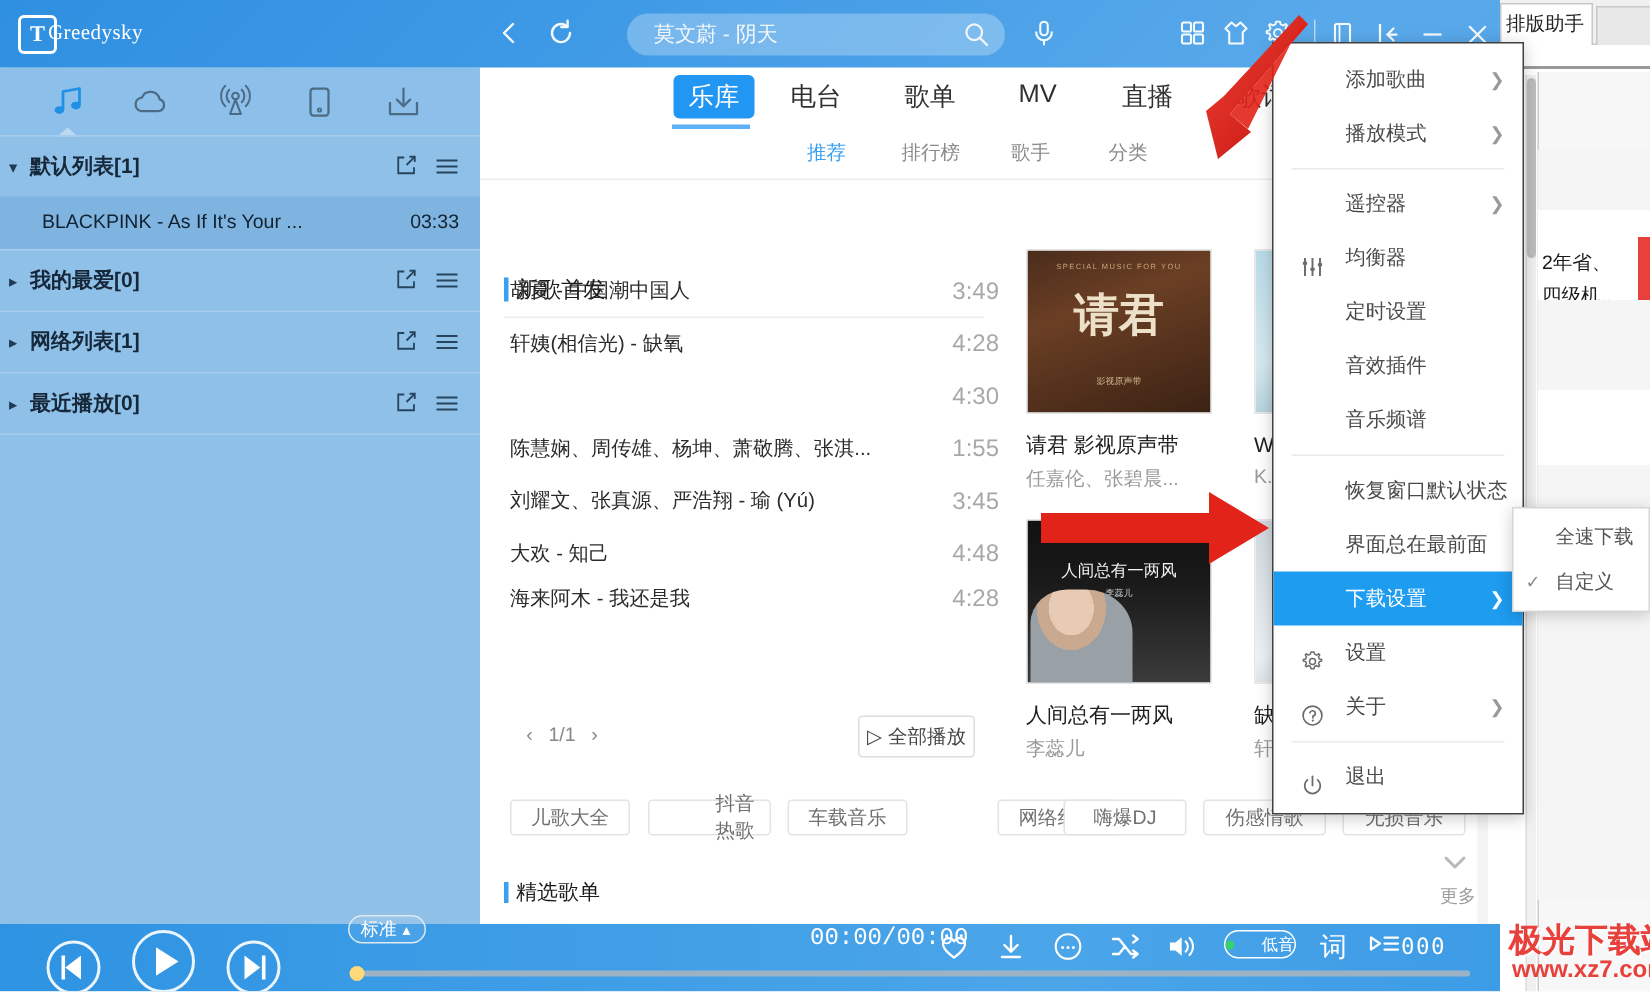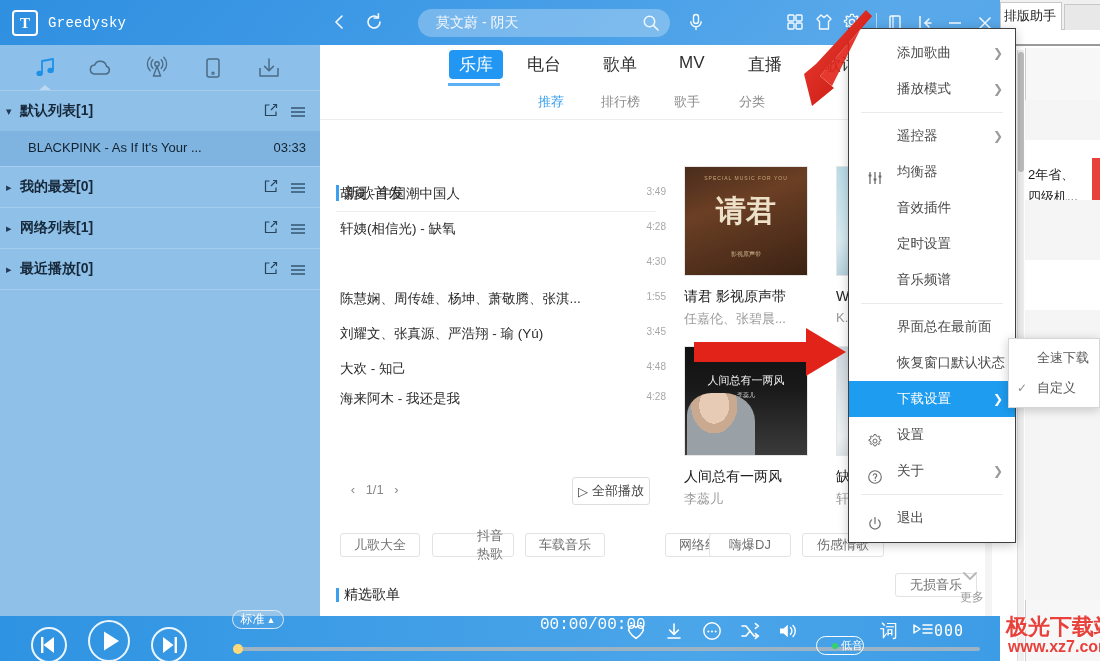--- a/index.html
+++ b/index.html
@@ -28,22 +28,22 @@
 
   
   .app { position:absolute; left:0; top:0; width:1000px; height:661px; overflow:hidden;
          background:linear-gradient(135deg,#2f8fe0 0%, #3f9ae6 25%, #59a9ea 55%, #4a9ee5 100%); }
 
   
   .titlebar { position:absolute; left:0; top:0; width:1000px; height:45px; }
   .logo { position:absolute; left:12px; top:10px; width:26px; height:26px; border:2px solid #ffffff; border-radius:4px;
           display:flex; align-items:center; justify-content:center; }
   .logo-t { color:#fff; font-weight:bold; font-size:15px; font-family:"Liberation Serif", serif; line-height:1;}
-  .brand { position:absolute; left:48px; top:15px; color:#fff; font-size:14px; letter-spacing:.3px;
-           font-family:Liberation Mono, monospace; }
+  .brand { position:absolute; left:32px; top:15px; color:#fff; font-size:14px; letter-spacing:.3px;
+           font-family:Liberation Serif, serif; }
 
   .tb-icon { position:absolute; color:#ffffff; opacity:.95; cursor:default; }
   .search-wrap { position:absolute; left:418px; top:9px; width:252px; height:28px; background:rgba(255,255,255,.28);
                  border-radius:14px; }
   .search-input { position:absolute; left:18px; top:0; width:190px; height:28px; background:transparent; border:none; outline:none;
                   color:#f3f7fb; font-size:14px; font-family:"Liberation Sans",sans-serif; }
   .search-input::placeholder { color:#eaf2fa; opacity:.95;}
   .search-btn { position:absolute; right:10px; top:5px; width:18px; height:18px;}
 
   
@@ -76,21 +76,21 @@
   .tab-underline { position:absolute; width:52px; height:3px; background:#5cb0f5; }
   .subtabs { position:absolute; left:0; top:45px; width:680px; height:30px; border-bottom:1px solid #ececec;}
   .subtab { position:absolute; top:3px; font-size:13px; color:#8a8a8a; white-space:nowrap;}
   .subtab.active { color:#3aa0ef; }
   .sec-bar { position:absolute; width:3px; height:16px; background:#3aa0ef; }
   .sec-title { position:absolute; font-size:15px; color:#1b1b1b; white-space:nowrap; }
   .hrline { position:absolute; height:1px; background:#eeeeee;}
 
   .song-row { position:absolute; left:340px; width:330px; height:35px; }
   .song-row .t { position:absolute; left:0; top:9px; font-size:13.5px; color:#2b2b2b; white-space:nowrap; overflow:hidden; }
-  .song-row .d { position:absolute; right:4px; top:10px; font-size:10px; color:#a8a8a8; }
+  .song-row .d { position:absolute; right:4px; top:10px; font-size:16px; color:#a8a8a8; }
 
   .pager { position:absolute; left:344px; top:482px; font-size:13px; color:#888; }
   .pager .arw { display:inline-block; width:18px; text-align:center; cursor:pointer;}
   .playall { position:absolute; left:572px; top:477px; width:78px; height:28px; border:1px solid #dedede; border-radius:3px;
              font-size:13px; color:#444; display:flex; align-items:center; justify-content:center; gap:4px;}
 
   .album { position:absolute; }
   .album .art { position:absolute; width:124px; height:110px; border:1px solid #e6e6e6; overflow:hidden;}
   .album .disc { position:absolute; left:104px; top:10px; width:90px; height:90px; border-radius:50%;
                  background:radial-gradient(circle at 50% 50%, #555 0 8px, #2b2b2b 8px 17px, #1d1d1d 17px 100%); z-index:-1;}
@@ -108,22 +108,22 @@
   
   .player { position:absolute; left:0; top:616px; width:1000px; height:45px;
             background:linear-gradient(90deg,#2e93e2 0%, #3e9de6 35%, #4ba5e9 70%, #3d9ce6 100%); }
   .pbtn { position:absolute; border:2px solid rgba(255,255,255,.9); border-radius:50%; }
   .quality { position:absolute; left:232px; top:610px; width:52px; height:19px; border:1px solid #dfe9f2; border-radius:10px;
              color:#ffffff; font-size:12px; display:flex; align-items:center; justify-content:center; gap:2px; background:rgba(255,255,255,.08);}
   .seek { position:absolute; left:236px; top:647px; width:744px; height:4px; background:#9cb3c6; border-radius:2px;}
   .seek-dot { position:absolute; left:233px; top:644px; width:10px; height:10px; border-radius:50%; background:#ffd97a;}
   .timetext { position:absolute; left:540px; top:616px; font-size:16px; color:#ffffff; font-family:Liberation Mono, monospace;}
   .picon { position:absolute; top:620px; color:#fff; }
-  .lowsnd { position:absolute; left:816px; top:636px; width:48px; height:19px; border:1px solid #fff; border-radius:10px;
-            display:flex; align-items:center; justify-content:flex-end; gap:3px; font-size:11px; color:#fff;}
+  .lowsnd { position:absolute; left:816px; top:620px; width:48px; height:19px; border:1px solid #fff; border-radius:10px;
+            display:flex; align-items:center; justify-content:space-between; gap:3px; font-size:11px; color:#fff;}
   .lowdot { width:6px; height:6px; border-radius:50%; background:#35d16a;}
 
   
   .wm { position:absolute; left:952px; top:608px; width:148px; height:53px; }
   .wm-txt1 { position:absolute; left:1006px; top:612px; font-size:22px; font-weight:bold; color:#e8413c;
              text-shadow:1px 1px 0 #fff; white-space:nowrap;}
   .wm-txt2 { position:absolute; left:1008px; top:638px; font-size:16px; font-weight:bold; color:#e8413c; white-space:nowrap;}
 
   
   .menu { position:absolute; left:848px; top:28px; width:168px; background:#ffffff; border:1px solid #404040;
@@ -484,21 +484,21 @@
       <div class="name" style="left:0; top:122px;">缺氧</div>
       <div class="sub" style="left:0; top:144px;">轩姨(相信光)</div>
     </div>
 
     <div class="tagbtn" style="left:340px; width:80px;">儿歌大全</div>
     <div class="tagbtn" style="left:432px; width:82px;padding-left:44px;">抖音热歌</div>
     <div class="tagbtn" style="left:525px; width:80px;">车载音乐</div>
     <div class="tagbtn" style="left:617px; width:80px;margin-left:48px;">网络红歌</div>
     <div class="tagbtn" style="left:709px; width:82px;">嗨爆DJ</div>
     <div class="tagbtn" style="left:802px; width:82px;">伤感情歌</div>
-    <div class="tagbtn" style="left:895px; width:82px;margin-top:40px;">无损音乐</div>
+    <div class="tagbtn" style="left:895px; width:82px;">无损音乐</div>
 
     <div class="chev-down" style="right:22px; top:568px;">
       <svg width="16" height="12" viewBox="0 0 16 12">
           <polyline points="2,3 8,9 14,3" fill="none" stroke="#b9b9b9" stroke-width="2" stroke-linecap="round" stroke-linejoin="round"></polyline>
         </svg>
     </div>
 
     <div class="sec-bar" style="left:336px; top:588px; height:14px;"></div>
     <div class="sec-title" style="left:344px; top:586px; font-size:14px;">精选歌单</div>
     <div style="position:absolute; right:16px; top:589px; font-size:12px; color:#9c9c9c;">更多</div>
@@ -614,34 +614,34 @@
           <line x1="8" y1="2" x2="8" y2="14" stroke="#6b6b6b" stroke-width="1.3"></line>
           <line x1="13" y1="2" x2="13" y2="14" stroke="#6b6b6b" stroke-width="1.3"></line>
           <rect x="1.6" y="4.5" width="2.8" height="2" fill="#6b6b6b"></rect>
           <rect x="6.6" y="8.5" width="2.8" height="2" fill="#6b6b6b"></rect>
           <rect x="11.6" y="5.5" width="2.8" height="2" fill="#6b6b6b"></rect>
         </svg>
       </span>
       <span>均衡器</span>
     </div>
     <div class="mi">
+      <span>定时设置</span>
+    </div>
+    <div class="mi">
       <span>音效插件</span>
     </div>
     <div class="mi">
-      <span>定时设置</span>
-    </div>
-    <div class="mi">
       <span>音乐频谱</span>
     </div>
     <div class="msep"></div>
     <div class="mi">
+      <span>恢复窗口默认状态</span>
+    </div>
+    <div class="mi">
       <span>界面总在最前面</span>
-    </div>
-    <div class="mi">
-      <span>恢复窗口默认状态</span>
     </div>
     <div class="mi hl">
       <span>下载设置</span>
       <span class="arrow">❯</span>
     </div>
     <div class="mi">
       <span class="mico">
         <svg width="16" height="16" viewBox="0 0 16 16">
           <path d="M8,1.6 l1,0 .4,1.5 1.3,.6 1.4,-.8 .7,.7 -.8,1.4 .6,1.3 1.5,.4 0,1 -1.5,.4 -.6,1.3 .8,1.4 -.7,.7 -1.4,-.8 -1.3,.6 -.4,1.5 -1,0 -1,0 -.4,-1.5 -1.3,-.6 -1.4,.8 -.7,-.7 .8,-1.4 -.6,-1.3 -1.5,-.4 0,-1 1.5,-.4 .6,-1.3 -.8,-1.4 .7,-.7 1.4,.8 1.3,-.6 .4,-1.5 Z" fill="none" stroke="#6b6b6b" stroke-width="1" stroke-linejoin="round"></path>
           <circle cx="8" cy="8" r="2" fill="none" stroke="#6b6b6b" stroke-width="1"></circle>

